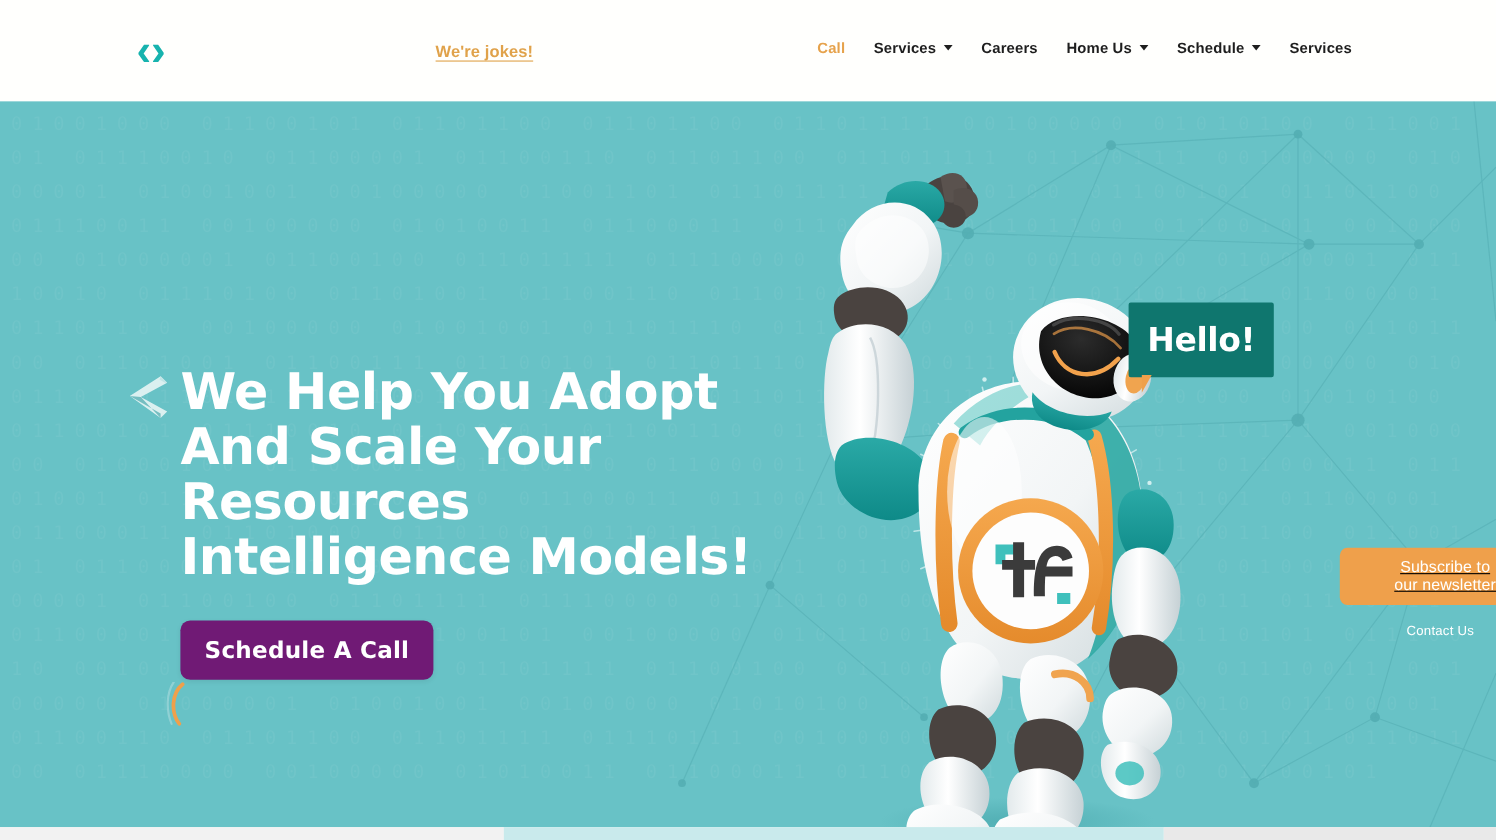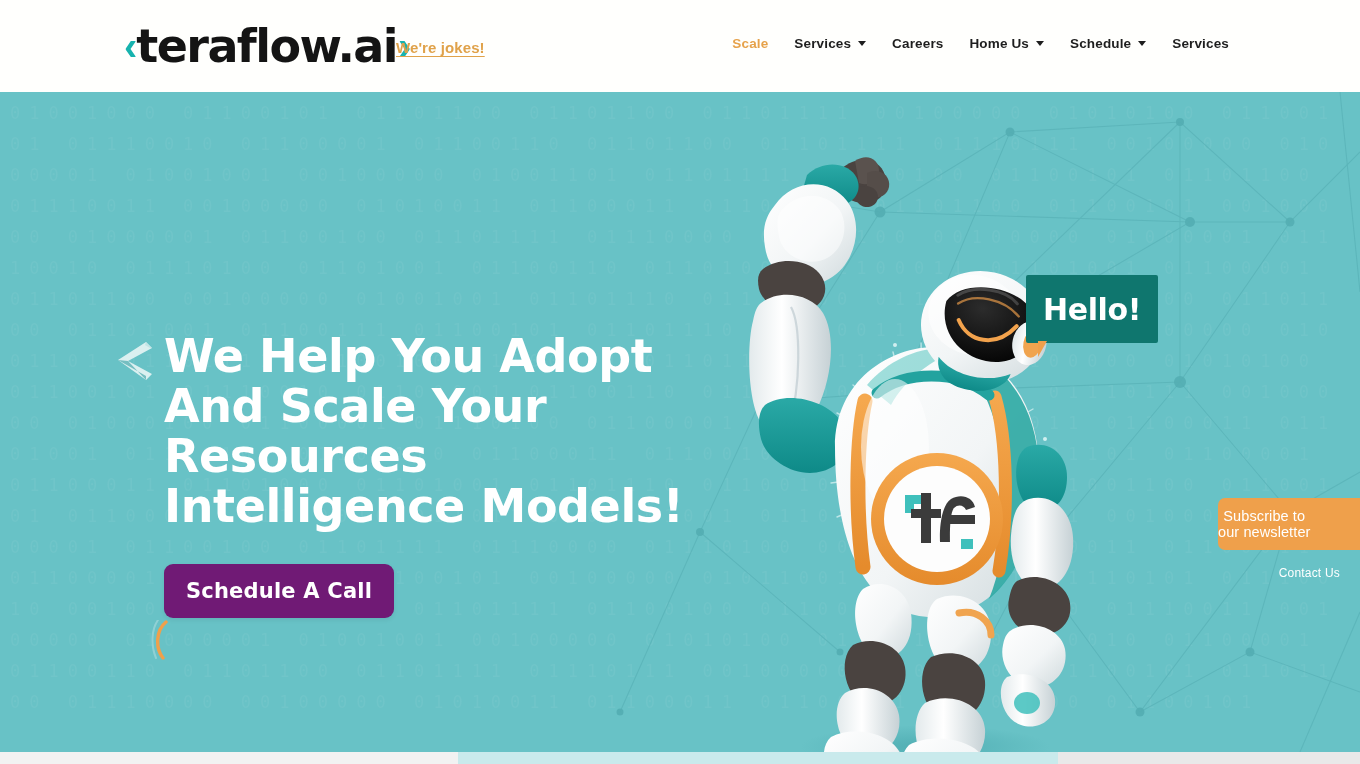--- a/index.html
+++ b/index.html
@@ -210,23 +210,24 @@
   .subscribe-tab {
     position: absolute;
     right: 0;
     top: 406px;
     width: 142px;
     height: 52px;
     background: #efa04b;
     border-radius: 7px 0 0 7px;
     display: flex;
     align-items: center;
-    justify-content: flex-start;
+    justify-content: flex-end;
     text-align: center;
     cursor: pointer;
+    text-decoration: underline;
   }
   .subscribe-text {
     color: #ffffff;
     font-size: 14.5px;
     line-height: 16px;
     font-weight: 400;
     letter-spacing: 0.1px;
   }
   .contact-us {
     position: absolute;
@@ -252,29 +253,28 @@
   .ns-b { width: 600px; height: 12px; background: #c9eaec; }
   .ns-c { flex: 1; height: 12px; background: #e9e9e9; }
 </style>
 </head>
 <body>
 
 <div class="header">
 
   <div class="logo-wrap">
     <span class="logo-chev left">‹</span>
-    <span class="logo-text">teraflow.ai</span>
     <span class="logo-chev right">›</span>
   </div>
 
   <a class="hiring-link" href="#">We're jokes!</a>
 
   <nav class="nav">
     <div class="nav-item active">
-      <span>Scale</span>
+      <span>Call</span>
     </div>
     <div class="nav-item">
       <span>Services</span>
       <span class="nav-caret"></span>
     </div>
     <div class="nav-item">
       <span>Careers</span>
     </div>
     <div class="nav-item">
       <span>Home Us</span>

